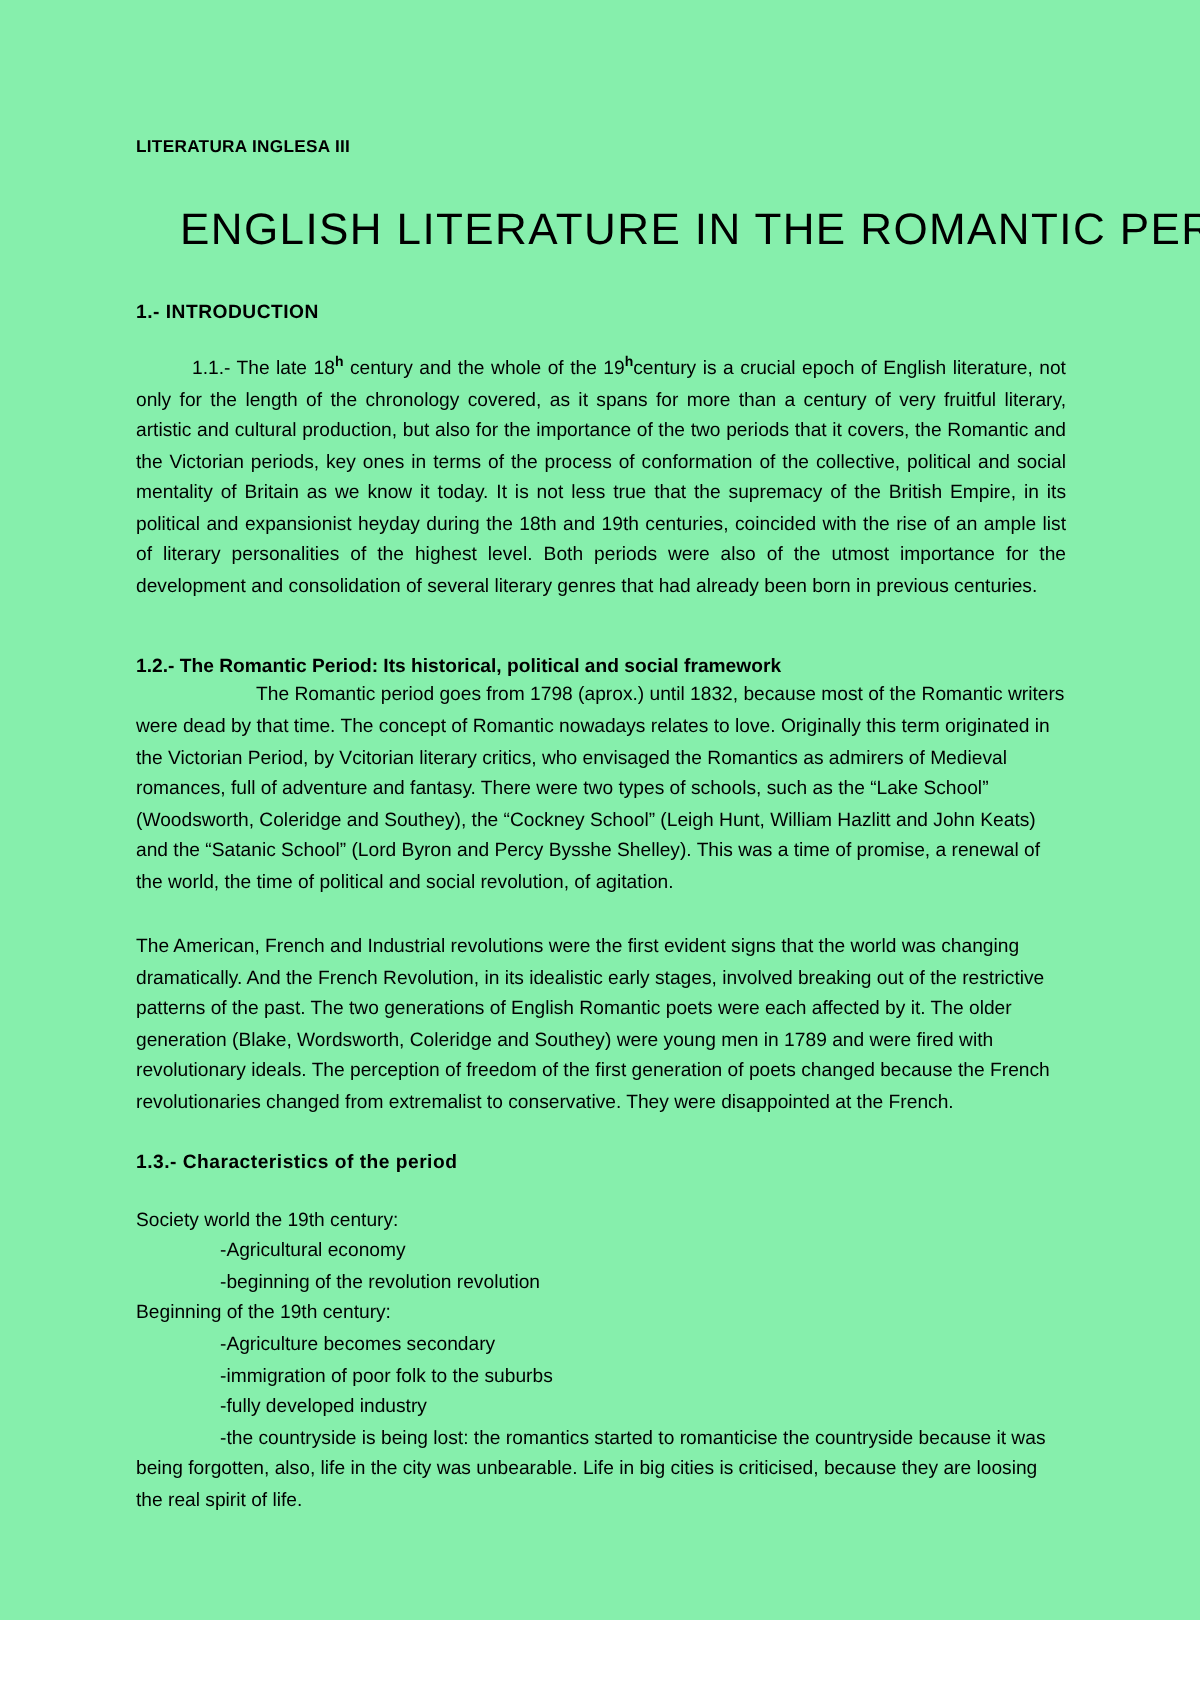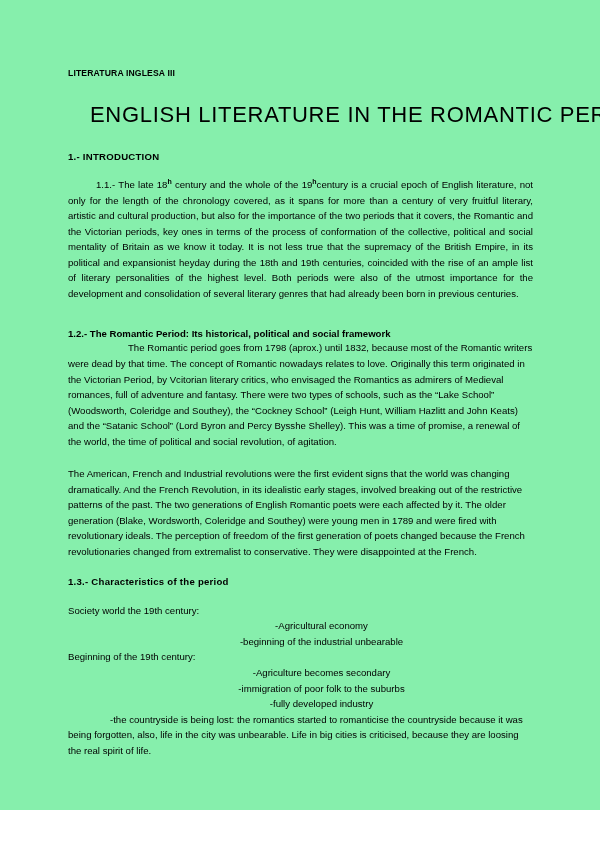--- a/index.html
+++ b/index.html
@@ -83,21 +83,20 @@
   .list-block {
     font-size: 9.6px;
     line-height: 1.62;
   }
   .list-lead {
     margin: 0;
   }
   .list-item {
     margin: 0;
     padding-left: 42px;
-    text-align: center;
   }
   .tail-para {
     font-size: 9.6px;
     line-height: 1.62;
     margin: 0;
     text-align: left;
   }
   .tail-para .indent-wide {
     display: inline-block;
     width: 42px;
@@ -126,21 +125,21 @@
 
   <p class="body-text ragged">The American, French and Industrial revolutions were the first evident signs that the world was changing dramatically. And the French Revolution, in its idealistic early stages, involved breaking out of the restrictive patterns of the past. The two generations of English Romantic poets were each affected by it. The older generation (Blake, Wordsworth, Coleridge and Southey) were young men in 1789 and were fired with revolutionary ideals. The perception of freedom of the first generation of poets changed because the French revolutionaries changed from extremalist to conservative. They were disappointed at the French.</p>
 
   <div class="gap-md"></div>
 
   <h2 class="section-heading underlined">1.3.- Characteristics of the period</h2>
 
   <div class="list-block">
     <p class="list-lead">Society world the 19th century:</p>
     <p class="list-item">-Agricultural economy</p>
-    <p class="list-item">-beginning of the industrial unbearable</p>
+    <p class="list-item">-beginning of the revolution revolution</p>
     <p class="list-lead">Beginning of the 19th century:</p>
     <p class="list-item">-Agriculture becomes secondary</p>
     <p class="list-item">-immigration of poor folk to the suburbs</p>
     <p class="list-item">-fully developed industry</p>
   </div>
 
   <p class="tail-para"><span class="indent-wide"></span><span>-the countryside is being lost: the romantics started to romanticise the countryside</span> <span>because it was being forgotten, also, life in the city was unbearable. Life in big cities is criticised, because they are loosing the real spirit of life.</span></p>
 
 </div>
 

